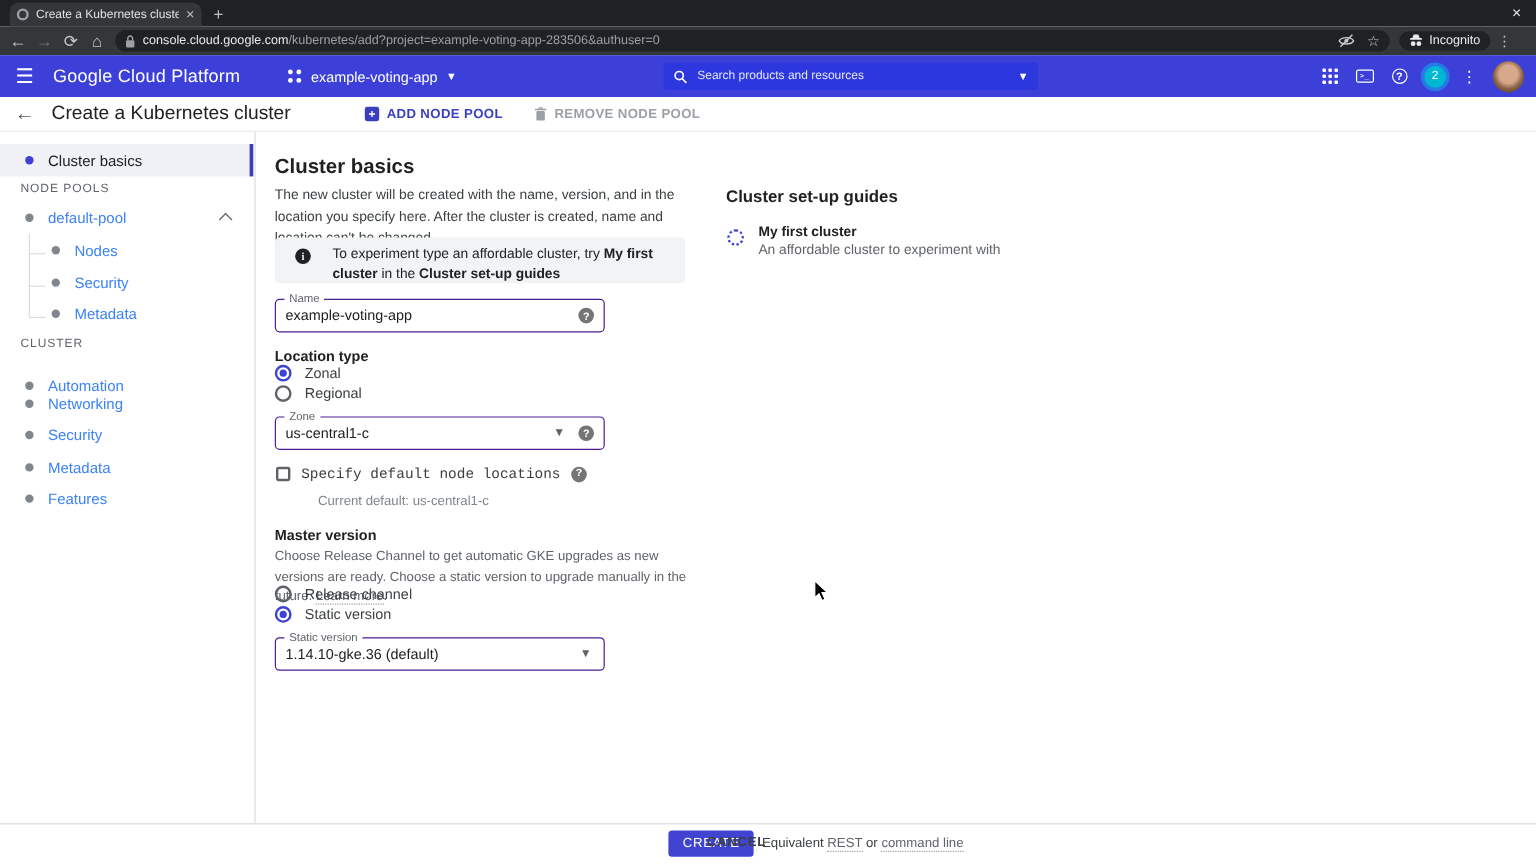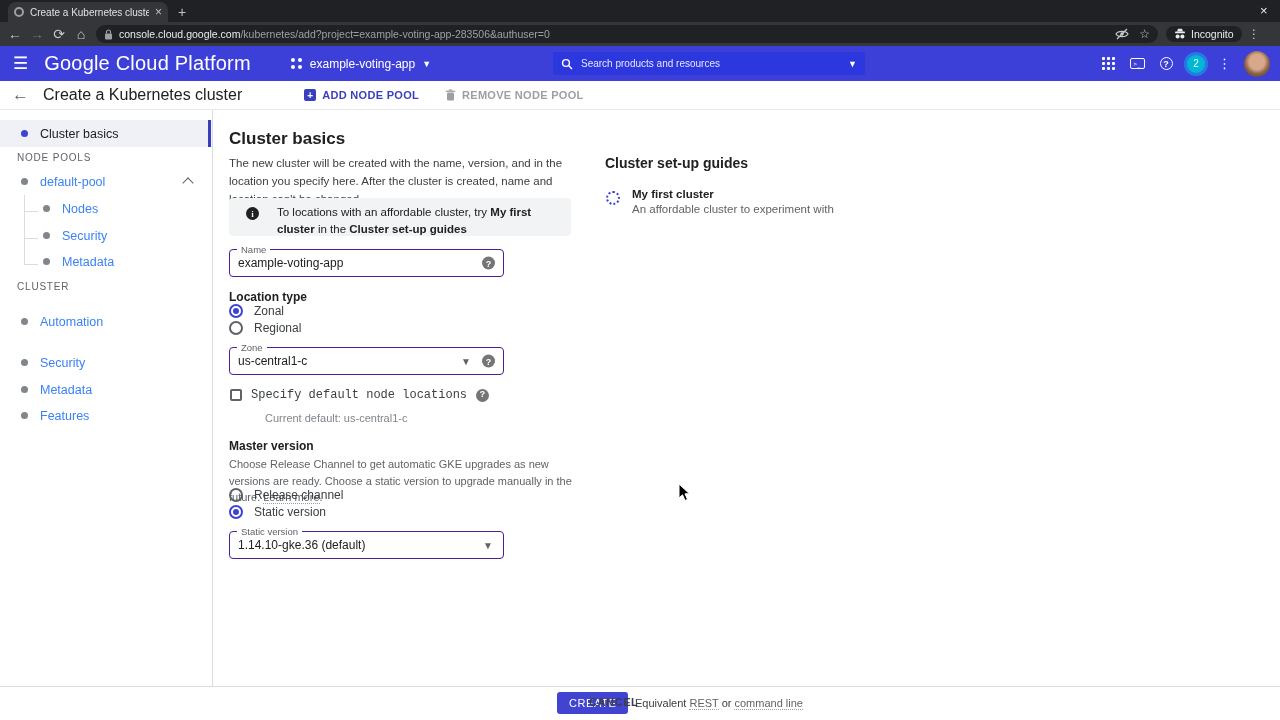--- a/index.html
+++ b/index.html
@@ -28,21 +28,21 @@
   .omni-right { display:flex; align-items:center; gap:10px; }
   #incog-badge { display:flex; align-items:center; gap:5px; background:#202124; border-radius:10px;
                  padding:2px 8px; margin-left:8px; }
   #incog-badge span { font-size:10.5px; color:#e8eaed; }
   .spy { width:12px; height:12px; }
   #browser-menu { color:#c6c9cc; font-size:12px; margin:0 8px 0 6px; }
 
   
   #gcp-header { left:0; top:46px; width:1280px; height:35px; background:#3c40d8; display:flex; align-items:center; }
   #hamburger { color:#fff; font-size:17px; margin-left:13px; }
-  #brand { color:#fff; font-size:20px; margin-left:16px; letter-spacing:.2px; white-space:nowrap; }
+  #brand { color:#fff; font-size:15px; margin-left:16px; letter-spacing:.2px; white-space:nowrap; }
   #project-picker { display:flex; align-items:center; gap:7px; margin-left:40px; color:#fff; }
   #project-picker .pname { font-size:12px; }
   .caret { font-size:9px; color:#fff; }
   .dots4 { width:12px; height:12px; display:grid; grid-template-columns:5px 5px; gap:2px; }
   .dots4 i { width:4px; height:4px; border-radius:50%; background:#fff; }
   #searchbar { position:absolute; left:553px; top:52px; width:312px; height:23px; background:#2c38dd;
                border-radius:2px; display:flex; align-items:center; padding:0 8px; gap:8px; }
   #searchbar .ph { font-size:10px; color:#e4e6ff; flex:1; }
   #hdr-right { position:absolute; right:10px; top:46px; height:35px; display:flex; align-items:center; gap:13px; }
   .hicon { width:16px; height:16px; display:flex; align-items:center; justify-content:center; color:#fff; }
@@ -268,41 +268,45 @@
     </div>
     <div class="side-item" style="top:138px">
       <span class="bullet child"></span>
       <span>Metadata</span>
     </div>
     <div class="sec-label" style="top:171px">CLUSTER</div>
     <div class="side-item" style="top:198px">
       <span class="bullet"></span>
       <span>Automation</span>
     </div>
+    <div class="side-item" style="top:213px">
+      <span class="bullet"></span>
+      <span>Networking</span>
+    </div>
     <div class="side-item" style="top:239px">
       <span class="bullet"></span>
       <span>Security</span>
     </div>
     <div class="side-item" style="top:266px">
       <span class="bullet"></span>
       <span>Metadata</span>
     </div>
     <div class="side-item" style="top:292px">
       <span class="bullet"></span>
       <span>Features</span>
     </div>
   </div>
   <div id="side-divider" class="abs"></div>
 
   <div id="main-h2" class="abs">Cluster basics</div>
   <div id="main-desc" class="abs">The new cluster will be created with the name, version, and in the location you specify here. After the cluster is created, name and location can't be changed.</div>
 
   <div id="infobox" class="abs">
     <span class="info-i">i</span>
-    <span class="txt"><span>To locations with an affordable cluster, try </span><b>My first cluster</b><span> in the </span><b>Cluster set-up guides</b></span>
+    <span class="txt"><span>To experiment type an affordable cluster, try </span><b>My first cluster</b><span> in the </span><b>Cluster set-up guides</b></span>
   </div>
 
   <div class="field" style="top:249px">
     <span class="flabel">Name</span>
     <span class="fvalue">example-voting-app</span>
     <span class="qmark q-in" style="right:8px">?</span>
   </div>
 
   <div class="sec-h" style="top:290px">Location type</div>
   <div class="radio-row" style="top:304px">

